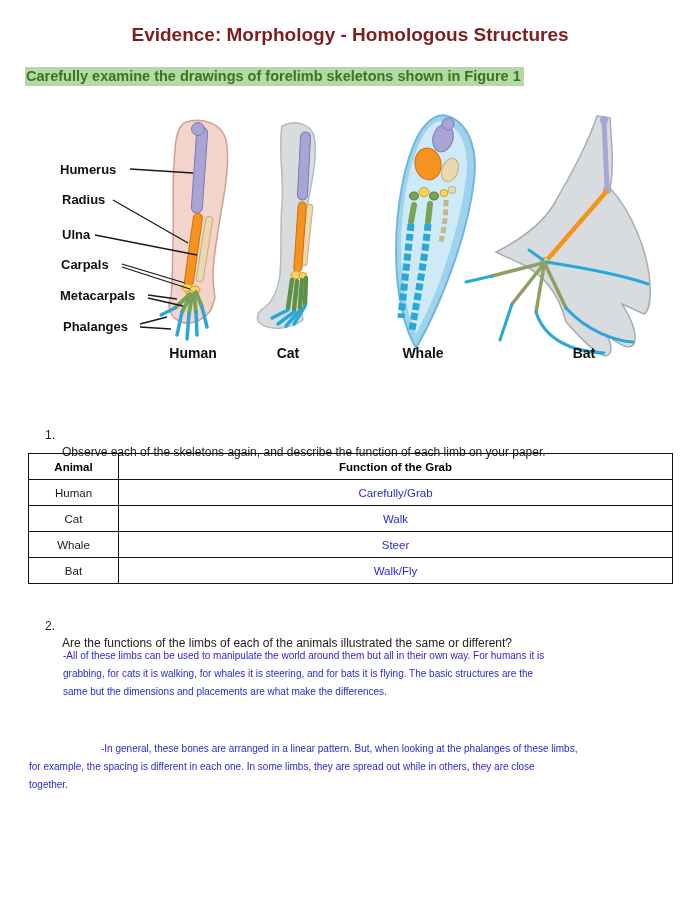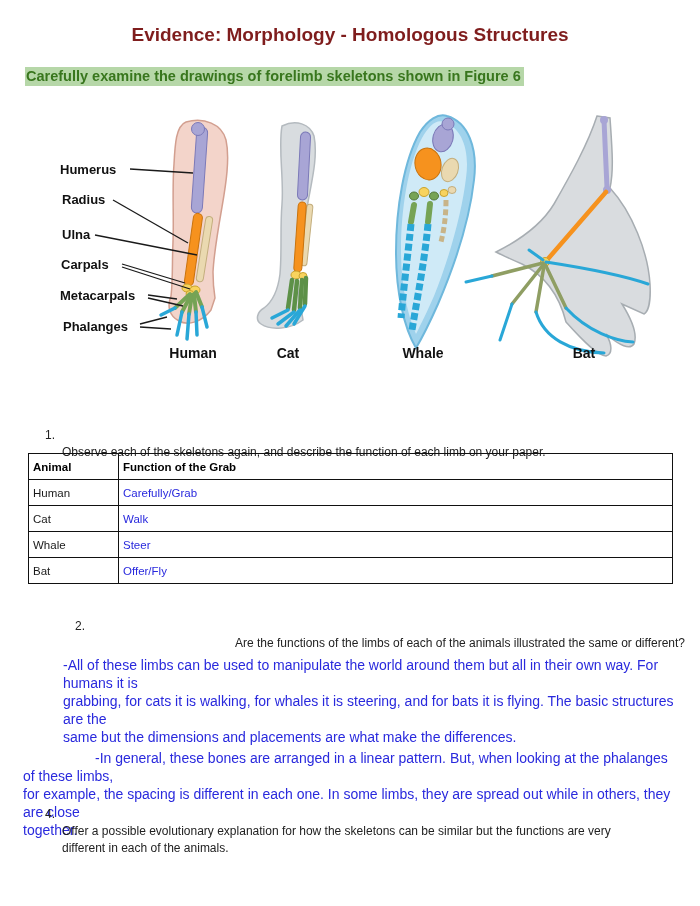--- a/index.html
+++ b/index.html
@@ -19,51 +19,50 @@
   .h1 { top:66px; }
   .h2 { top:388px; }
   .figure-wrap { position:absolute; top:112px; left:0; width:636px; height:252px; }
   .bone-label { font-size:13px; font-weight:bold; fill:#111; }
   .animal-label { font-size:14px; font-weight:bold; fill:#111; text-anchor:middle; }
   .leader { stroke:#1a1a1a; stroke-width:1.3; fill:none; }
   .q-row { position:absolute; left:45px; width:640px; font-size:12px; color:#222; }
   .q-num { display:inline-block; width:17px; vertical-align:top; }
   .q-text { display:inline-block; width:600px; vertical-align:top; white-space:pre-line; line-height:17px;margin-top:16px; }
   .q1 { top:428px; }
-  .q2 { top:619px;text-align:right; }
+  .q2 { top:619px; }
   .q3 { top:712px; }
   .q4 { top:807px; }
   .answer {
-    position:absolute; color:#2929dd; font-size:14px; line-height:18px;
+    position:absolute; color:#2929dd; font-size:10px; line-height:18px;
     white-space:pre-line;
-    margin-top:9px;
   }
   .ans2 { top:647px; left:63px; width:616px; }
-  .ans3 { top:740px; left:23px; width:660px; text-indent:72px; }
+  .ans3 { top:740px; left:29px; width:660px; text-indent:72px; }
   table.func-table {
     position:absolute; top:453px; left:28px; width:645px;
     border-collapse:collapse; table-layout:fixed;
   }
   table.func-table th, table.func-table td {
-    border:1.6px solid #111; height:25px; text-align:left;
+    border:1.6px solid #111; height:25px; text-align:center;
     font-size:11.5px; padding:0 4px;
   }
   table.func-table th { font-weight:bold; color:#000; }
   td.func-cell { color:#2929dd; }
   col.c-animal { width:90px; }
 </style>
 </head>
 <body>
 
 <div class="page">
 
   <div class="doc-title">Evidence: Morphology - Homologous Structures</div>
 
   <div class="hl-heading h1">
-    <span>Carefully examine the drawings of forelimb skeletons shown in Figure 6</span>
+    <span>Carefully examine the drawings of forelimb skeletons shown in Figure 1</span>
   </div>
 
   <div class="figure-wrap">
     <svg width="700" height="252" viewBox="0 0 700 252">
 
       <g>
         <path d="M186,10 C204,5 222,12 226,28 C230,46 226,72 222,95 C218,118 214,140 213,160
                  C213,172 214,180 215,186 L211,198 C202,210 188,214 179,209 C169,204 167,194 171,184
                  C173,168 172,150 173,130 C174,105 172,75 174,52 C175,32 176,14 186,10 Z" fill="#f3d2c8" stroke="#d09a8a" stroke-width="1.5" opacity="0.95"></path>
         <rect x="194" y="15" width="11" height="86" rx="5.5" fill="#a8a5d5" stroke="#7b79b8" stroke-width="1" transform="rotate(4 199 58)"></rect>
@@ -209,34 +208,30 @@
     <tr>
       <td>Cat</td>
       <td class="func-cell">Walk</td>
     </tr>
     <tr>
       <td>Whale</td>
       <td class="func-cell">Steer</td>
     </tr>
     <tr>
       <td>Bat</td>
-      <td class="func-cell">Offer/Fly</td>
+      <td class="func-cell">Walk/Fly</td>
     </tr>
   </tbody>
     </table>
 
   <div class="q-row q2">
     <span class="q-num">2.</span><span class="q-text">Are the functions of the limbs of each of the animals illustrated the same or different?</span>
   </div>
   <div class="answer ans2">-All of these limbs can be used to manipulate the world around them but all in their own way. For humans it is
 grabbing, for cats it is walking, for whales it is steering, and for bats it is flying. The basic structures are the
 same but the dimensions and placements are what make the differences.</div>
 
   <div class="answer ans3">-In general, these bones are arranged in a linear pattern. But, when looking at the phalanges of these limbs,
 for example, the spacing is different in each one. In some limbs, they are spread out while in others, they are close
 together.</div>
 
-  <div class="q-row q4">
-    <span class="q-num">4.</span><span class="q-text">Offer a possible evolutionary explanation for how the skeletons can be similar but the functions are very
-different in each of the animals.</span>
-  </div>
 
 </div>
 
 </body></html>

